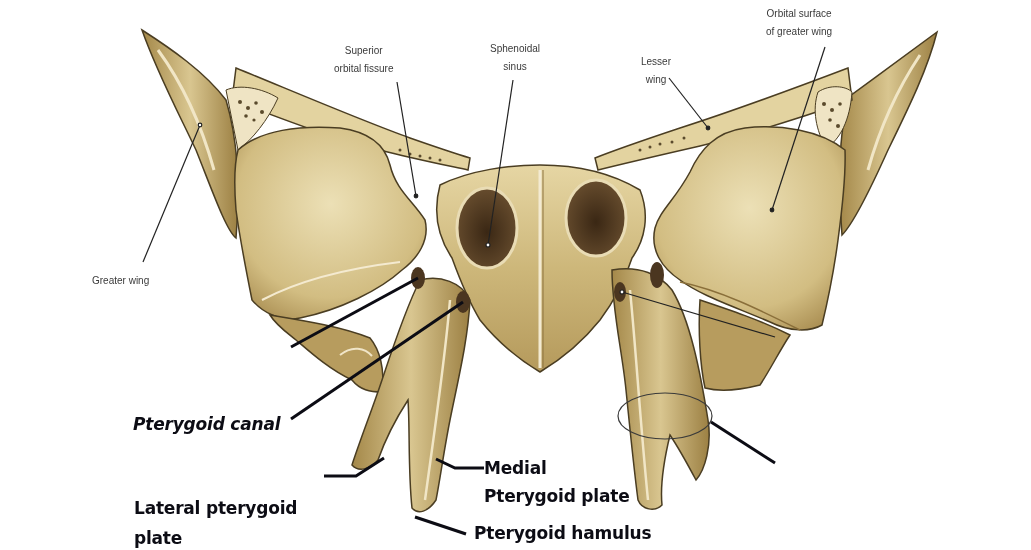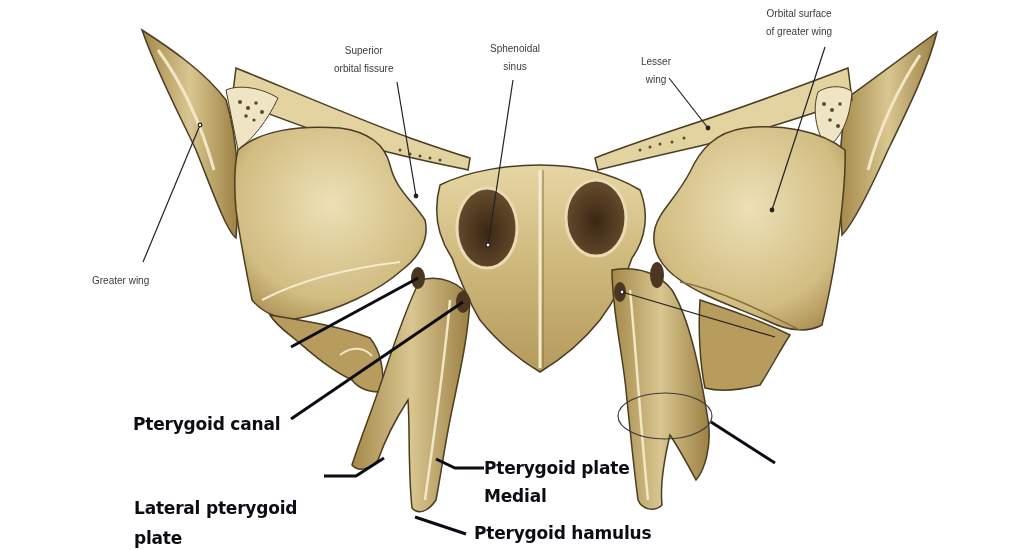--- a/index.html
+++ b/index.html
@@ -166,28 +166,28 @@
     <span class="line2">wing</span>
   </div>
   <div class="lbl-thin" style="left:766px; top:5px;">
     <span class="line2">Orbital surface</span>
     <span class="line2">of greater wing</span>
   </div>
   <div class="lbl-thin" style="left:92px; top:272px;text-align:center;">
     <span>Greater wing</span>
   </div>
 
-  <div class="lbl-bold" style="left:133px; top:412px;">
+  <div class="lbl-bold" style="left:133px; top:412px;font-style:italic;">
     <span>Pterygoid canal</span>
   </div>
   <div class="lbl-bold" style="left:134px; top:468px; line-height:30px;margin-top:25px;">
     <span class="line2">Lateral pterygoid</span>
     <span class="line2">plate</span>
   </div>
   <div class="lbl-bold" style="left:484px; top:454px; line-height:28px;">
+    <span class="line2">Medial</span>
     <span class="line2">Pterygoid plate</span>
-    <span class="line2">Medial</span>
   </div>
   <div class="lbl-bold" style="left:474px; top:521px;text-align:right;">
     <span>Pterygoid hamulus</span>
   </div>
 
 </div>
 
 </body></html>

